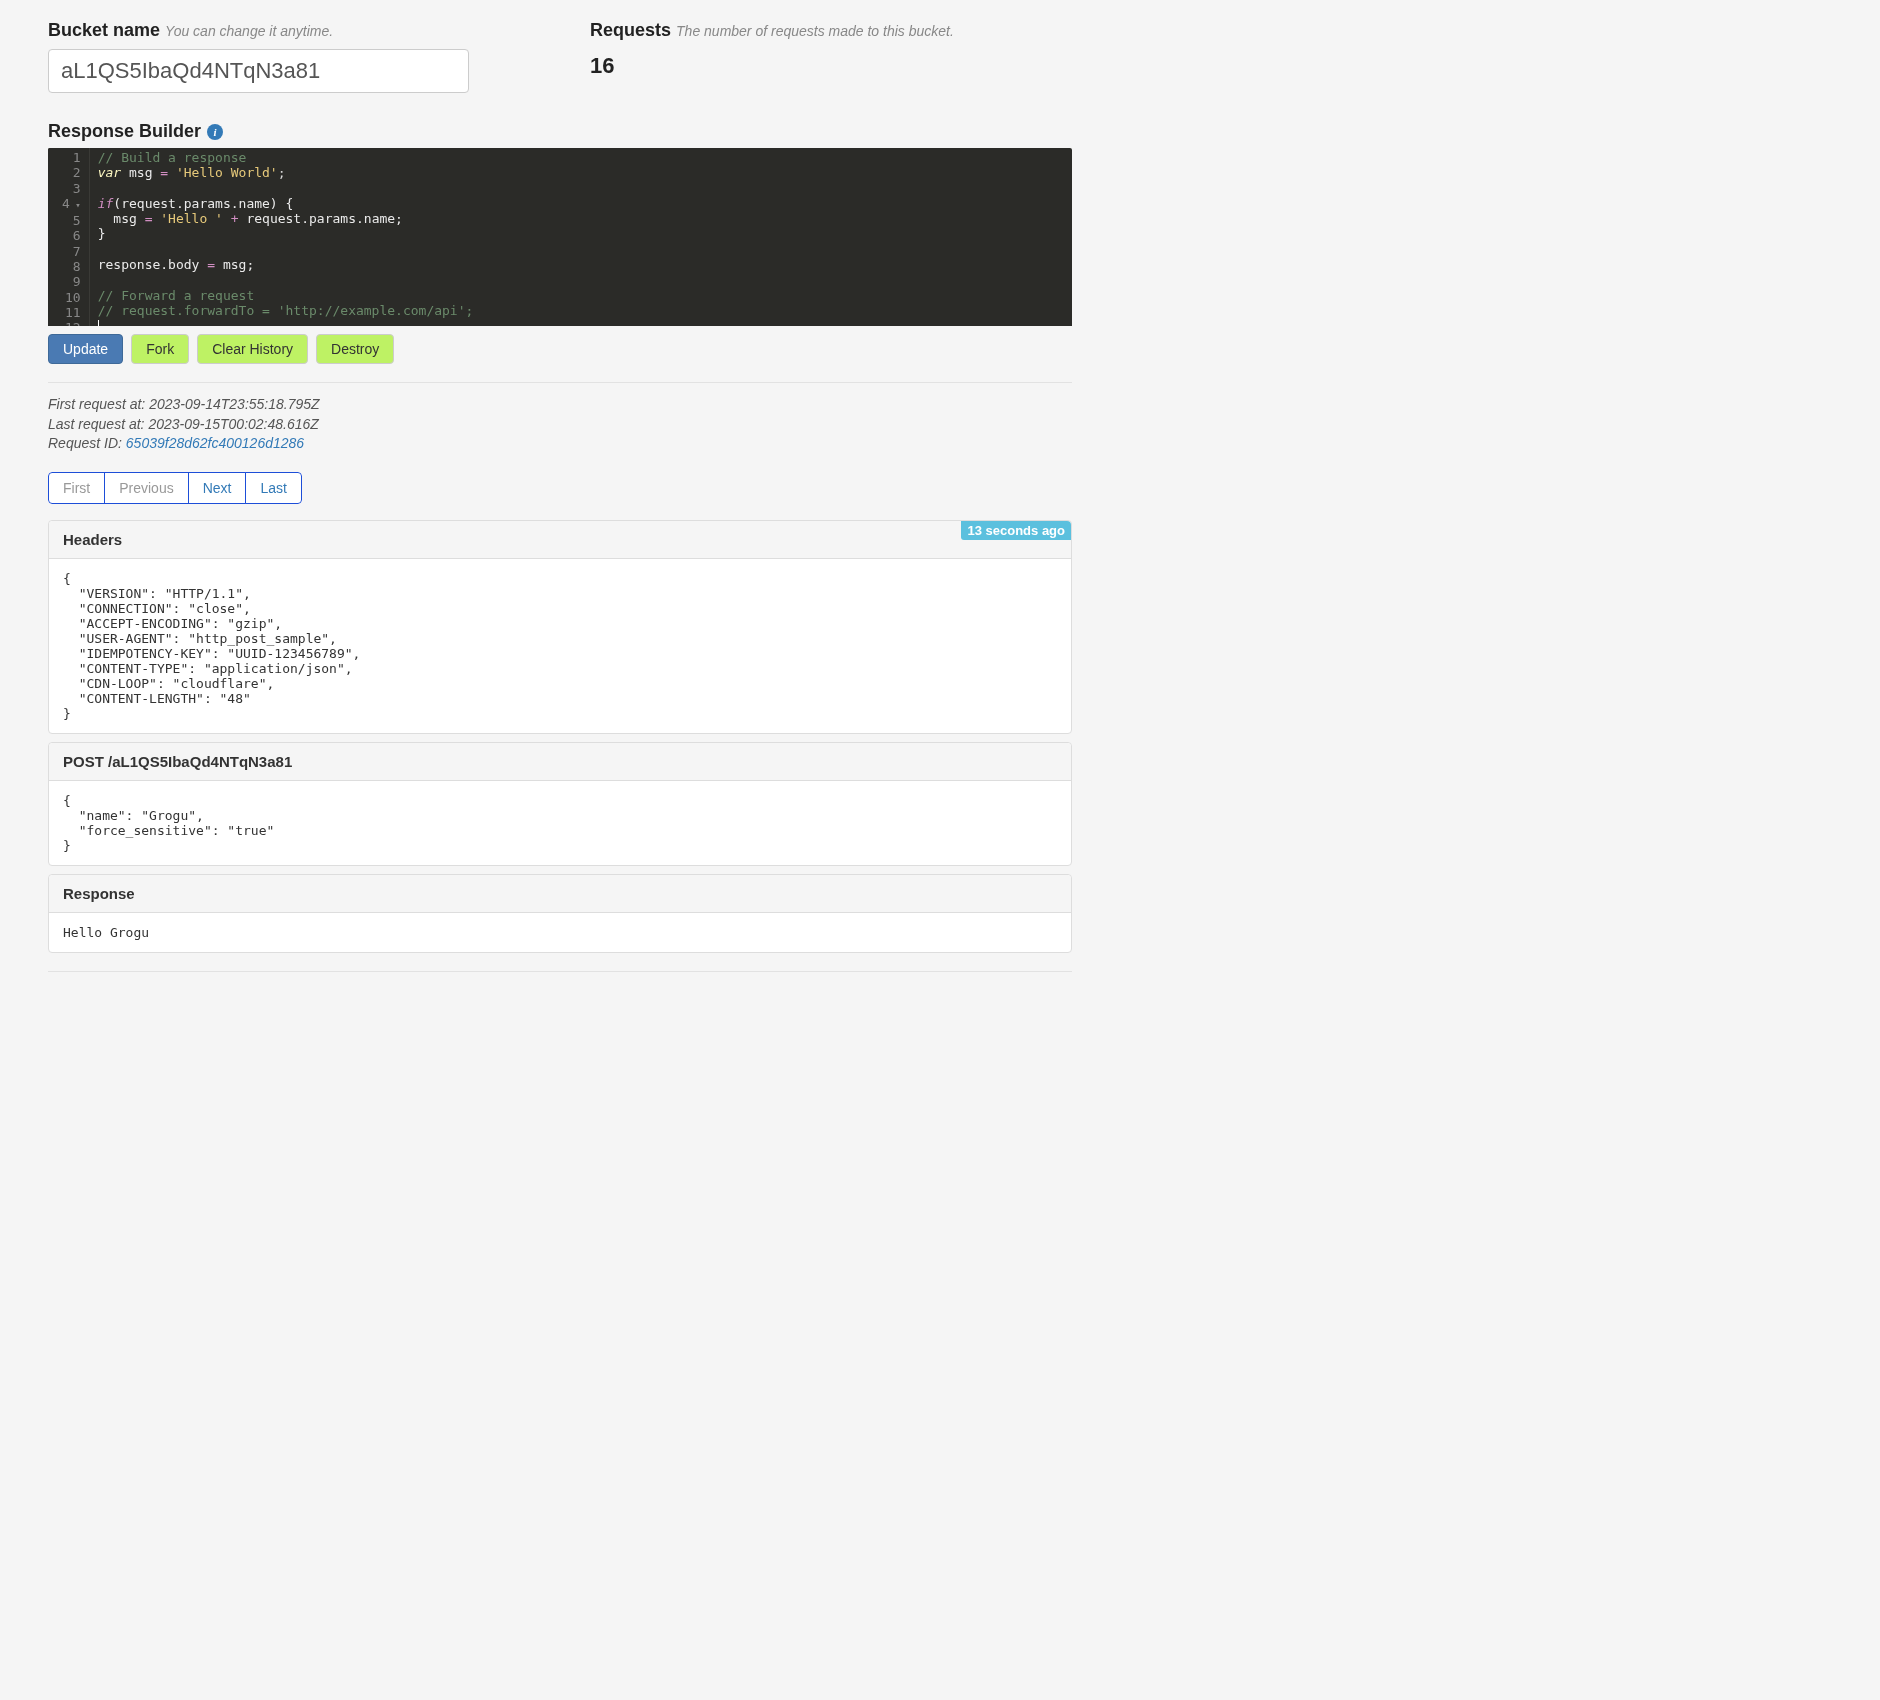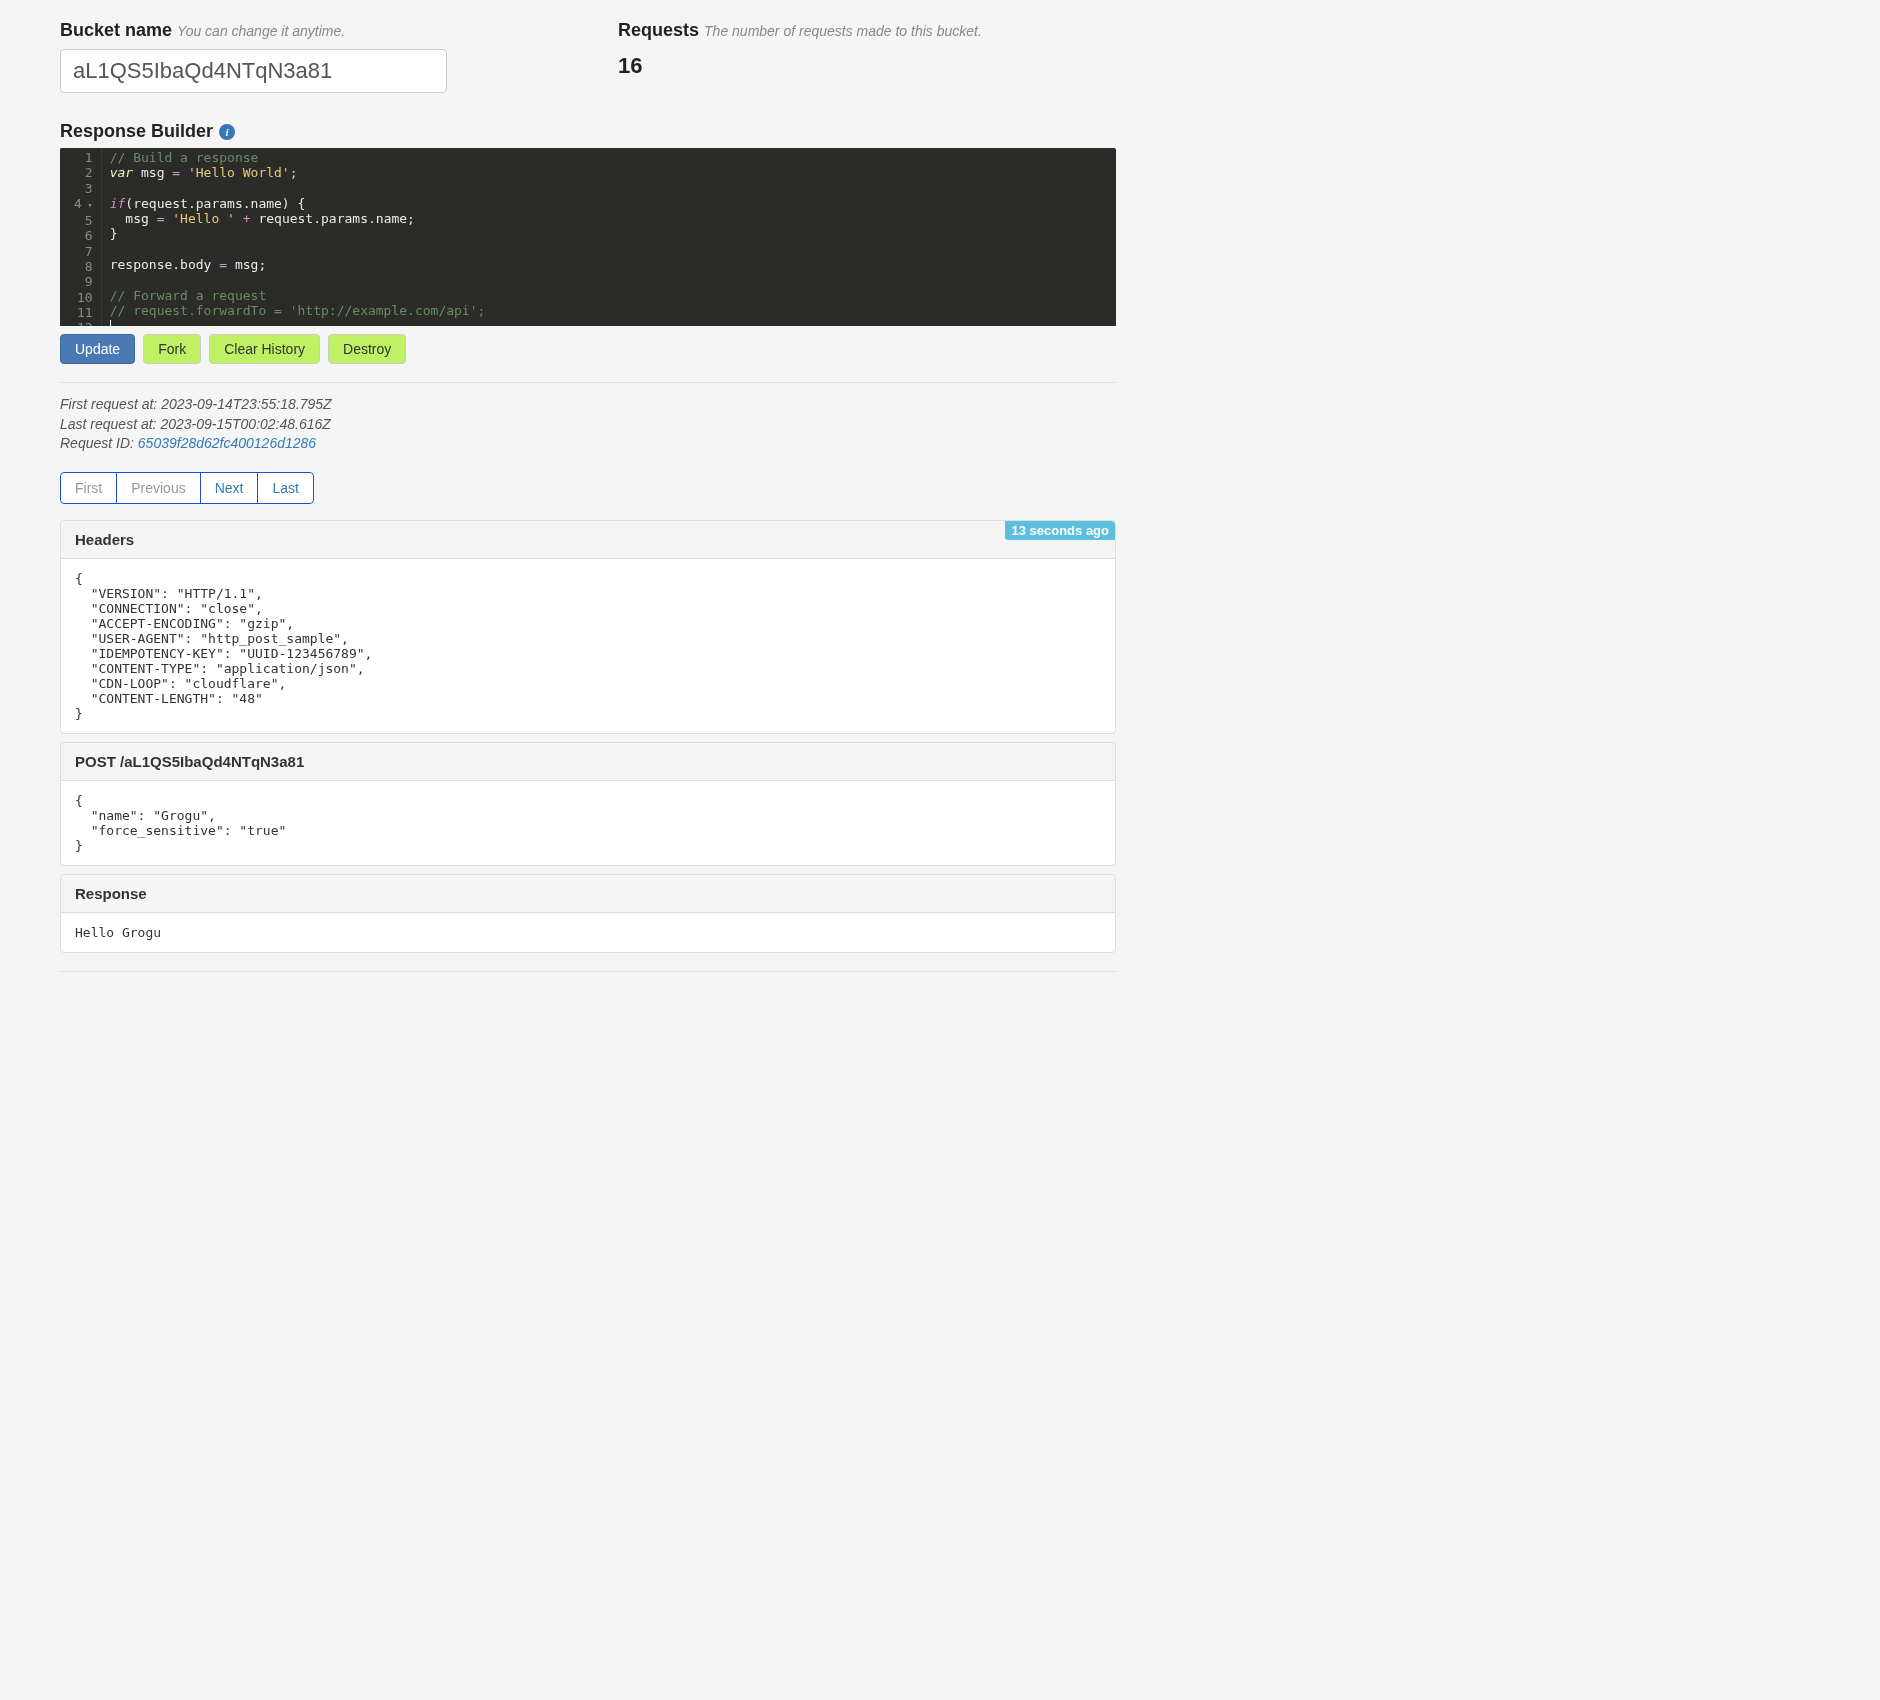--- a/index.html
+++ b/index.html
@@ -5,23 +5,22 @@
   * { box-sizing: border-box; }
   body {
     margin: 0;
     padding: 0;
     background: #f5f5f5;
     font-family: "Helvetica Neue", Helvetica, Arial, sans-serif;
     color: #333;
     font-size: 14px;
   }
   .container {
-    padding: 20px 32px;
+    padding: 20px 48px;
     max-width: 1120px;
-    margin-left: 28px;
   }
   .top-row {
     display: flex;
     gap: 60px;
     margin-bottom: 28px;
   }
   .top-col { flex: 1; }
   h3 {
     margin: 0 0 8px 0;
     font-size: 18px;
@@ -32,21 +31,21 @@
     font-weight: 400;
     font-style: italic;
     color: #888;
     font-size: 14px;
   }
   .bucket-input {
     font-size: 22px;
     padding: 8px 12px;
     border: 1px solid #ccc;
     border-radius: 4px;
-    width: 387px;
+    width: 421px;
     background: #fff;
     color: #555;
   }
   .requests-count {
     font-size: 22px;
     font-weight: 600;
     color: #222;
     margin-top: 12px;
   }
   .section-title {

